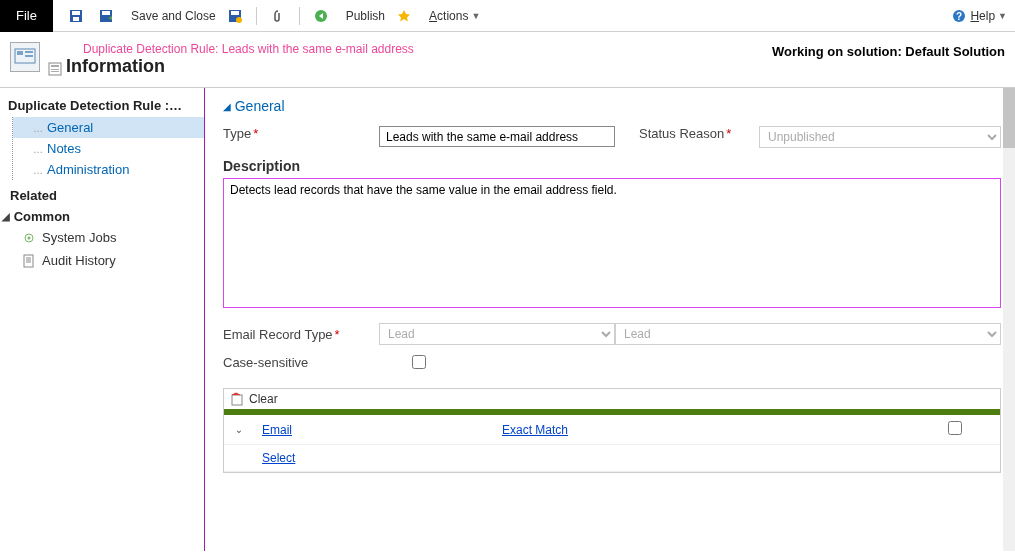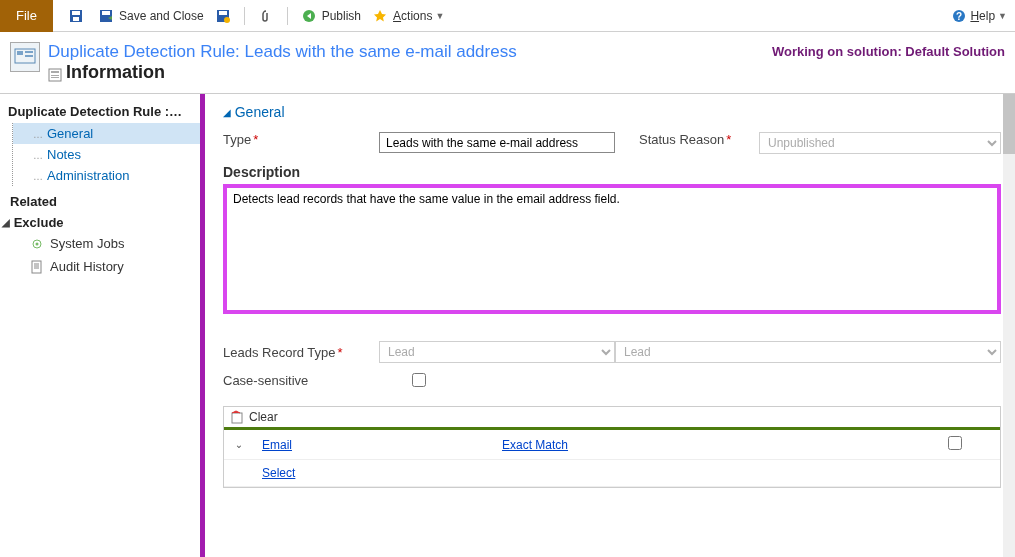--- a/index.html
+++ b/index.html
@@ -1,81 +1,81 @@
 <!DOCTYPE html>
 <html><head>
 <meta charset="utf-8">
 <style>
   * { box-sizing: border-box; margin: 0; padding: 0; }
   body { font-family: "Segoe UI", Arial, sans-serif; font-size: 12px; color: #333; background: #fff; width: 1015px; }
   
   
   .toolbar { height: 32px; background: #fff; display: flex; align-items: center; border-bottom: 1px solid #d0d0d0; padding-right: 8px; }
-  .file-tab { background: #a16207; color: #fff; padding: 0 16px; height: 32px; display: flex; align-items: center; font-size: 13px; margin-right: 8px; }
+  .file-tab { background: #000000; color: #fff; padding: 0 16px; height: 32px; display: flex; align-items: center; font-size: 13px; margin-right: 8px; }
   .tb-icon { width: 16px; height: 16px; display: inline-flex; align-items: center; justify-content: center; margin: 0 3px; }
   .tb-sep { width: 1px; height: 18px; background: #ccc; margin: 0 6px; }
   .tb-btn { display: inline-flex; align-items: center; padding: 0 4px; height: 28px; color: #333; cursor: pointer; }
-  .tb-label { margin-left: 2px; }
+  .tb-label { margin-left: 14px; }
   .spacer { flex: 1; }
   .help-btn { display: flex; align-items: center; color: #333; cursor: pointer; }
   .caret { margin-left: 3px; font-size: 9px; color: #666; }
   
   
   .header { padding: 10px 10px; border-bottom: 1px solid #ccc; display:flex; align-items:flex-start;}
   .header-icon { width: 30px; height: 30px; border: 1px solid #aaa; background: #eef3f7; margin-right: 8px; position: relative; }
   .header-text { flex: 1; }
-  .breadcrumb { font-size: 17px; color: #3b82f6; }
+  .breadcrumb { font-size: 12px; color: #ec4899; margin-left: 35px; }
   .page-title { font-size: 18px; font-weight: 600; color: #222; display:flex; align-items:center;}
   .page-title .mini-icon{ width:14px; height:14px; margin-right:4px; display:inline-block;}
-  .working-on { font-size: 13px; font-weight: 600; color: #701a75; text-align:right; padding-top:2px;}
+  .working-on { font-size: 13px; font-weight: 600; color: #000000; text-align:right; padding-top:2px;}
   
   
   .body { display: flex; height: 463px; position: relative;}
-  .sidebar { width: 205px; border-right: 5px solid #a21caf; padding: 6px 0; font-size: 13px; }
+  .sidebar { width: 205px; border-right: 1px solid #a21caf; padding: 6px 0; font-size: 13px; }
   .sb-heading { font-weight: 600; padding: 4px 8px; color: #222; font-size:13px;}
   .tree-item { padding: 3px 10px 3px 20px; color: #0066b3; cursor: pointer; }
   .tree-item.active { background: #d0e4f5; }
   .tree-line{ border-left:1px dotted #999; margin-left:12px; padding-left:0px;}
   .tree-item::before { content:"…"; color:#999; margin-right:4px; font-size:10px;}
   .tree-item.active::before{content:"…";}
   .related-hdr { font-weight:600; padding: 8px 10px 4px; color:#222;}
   .sb-section { padding: 2px 10px 2px 2px; font-weight:600; color:#222; display:flex; align-items:center;}
   .sb-caret { font-size:10px; margin-right:4px; color:#444;}
-  .sb-link { padding: 4px 10px 4px 30px; color:#333; cursor:pointer; display:flex; align-items:center;}
+  .sb-link { padding: 4px 10px 4px 22px; color:#333; cursor:pointer; display:flex; align-items:center;}
   .sb-link-icon { width:14px; height:14px; margin-right:6px; display:inline-flex;}
   
   
   .main { flex: 1; padding: 10px 14px 10px 18px; position:relative; overflow:visible; }
   .section-title { color: #0066b3; font-size: 14px; font-weight:500; margin-bottom: 12px; display:flex; align-items:center;}
   .section-caret { font-size:10px; margin-right:4px; color:#0066b3;}
   
   .form-row { display:flex; align-items:flex-start; margin-bottom:10px; font-size:13px;}
   .form-label { width: 156px; color:#444; font-size:13px;}
   .req { color:#c00; margin-left:2px;}
   .name-input { width: 236px; height: 21px; border:1px solid #888; padding: 2px 6px; font-family:inherit; font-size:12px;}
   .status-label { width:120px; margin-left:24px; color:#444; font-size:13px;}
   .status-select { flex:1; height: 22px; border:1px solid #bbb; padding: 2px 4px; color:#888; background:#fff; font-family:inherit; font-size:12px;}
   select:disabled{ color:#888; background:#fff;}
   
   .desc-label { font-weight:600; font-size:14px; color:#333; margin-bottom:4px;}
-  .desc-text { width: 100%; height: 130px; border:4px solid #d946ef; padding:4px 6px; font-family:inherit; font-size:12px; resize:none; margin-bottom:24px;}
+  .desc-text { width: 100%; height: 130px; border:1px solid #d946ef; padding:4px 6px; font-family:inherit; font-size:12px; resize:none; margin-bottom:12px;}
   
   .subsection-title { font-weight:600; font-size:14px; color:#333; margin-bottom:14px;}
   
   .select-disabled { flex:1; height:22px; border:1px solid #bbb; padding:2px 4px; color:#888; background:#fff; font-family:inherit; font-size:12px;}
   .check-plain { width:14px; height:14px;}
   
   .highlight-box { border: 3px solid #c21818; padding: 6px 8px 10px; }
   .hrow2{ display:flex; align-items:flex-start;}
   .hlabel{ width:140px; color:#444; font-size:13px;}
   .hcheck-wrap{ width:28px;}
   
   
   .criteria-wrap { border:1px solid #ccc; margin-top:16px;}
-  .clear-row { padding:3px 6px; display:flex; align-items:flex-end; border-bottom:3px solid #4d7c0f;}
+  .clear-row { padding:3px 6px; display:flex; align-items:flex-end; border-bottom:6px solid #4d7c0f;}
   .clear-icon { width:14px; height:14px; margin-right:5px; display:inline-flex;}
   .criteria-header { display:flex; background:#efefef; border-bottom:1px solid #d8d8d8; font-size:12px; color:#333;}
   .ch-col1{ width:30px;}
   .ch-field{ flex:0 0 240px; padding:5px 8px;}
   .ch-criteria{ flex:0 0 250px; padding:5px 8px;}
   .ch-chars{ flex:1; padding:5px 8px;}
   .ch-ignore{ flex:0 0 90px; padding:5px 8px; text-align:right;}
   .crit-row{ display:flex; align-items:center; border-bottom:1px solid #eee; font-size:12px; padding:3px 0;}
   .cr-col1{ width:30px; text-align:center; color:#555; font-size:10px;}
   .cr-link{ color:#0044cc; text-decoration:underline; cursor:pointer;}
@@ -191,21 +191,21 @@
   <div class="sidebar">
     <div class="sb-heading">Duplicate Detection Rule :…</div>
     <div class="tree-line">
       <div class="tree-item active">General</div>
       <div class="tree-item">Notes</div>
       <div class="tree-item">Administration</div>
     </div>
     <div class="related-hdr">Related</div>
     <div class="sb-section">
       <span class="sb-caret">◢</span>
-      <span>Exclude</span>
+      <span>Common</span>
     </div>
     <div class="sb-link">
       <span class="sb-link-icon">
           <svg width="14" height="14">
             <circle cx="7" cy="7" r="4" fill="none" stroke="#7b6"></circle>
             <circle cx="7" cy="7" r="1.5" fill="#7b6"></circle>
           </svg>
         </span>
       <span>System Jobs</span>
     </div>
@@ -233,21 +233,21 @@
       <select class="status-select" disabled="">
         <option>Unpublished</option>
       </select>
     </div>
 
     <div class="desc-label">Description</div>
     <textarea class="desc-text" style="">Detects lead records that have the same value in the email address field.</textarea>
 
 
     <div class="form-row" style="align-items:center;">
-      <div class="form-label"><span>Leads Record Type</span><span class="req">*</span></div>
+      <div class="form-label"><span>Email Record Type</span><span class="req">*</span></div>
       <select class="select-disabled" style="flex:0 0 236px;" disabled=""><option>Lead</option></select>
       <select class="select-disabled" disabled=""><option>Lead</option></select>
     </div>
 
     <div class="form-row" style="align-items:flex-start;gap:33px;">
       <div class="form-label">Case-sensitive</div>
       <div style="flex:0 0 236px;"><input type="checkbox" class="check-plain" style=""></div>
     </div>
 
     <div class="criteria-wrap">

